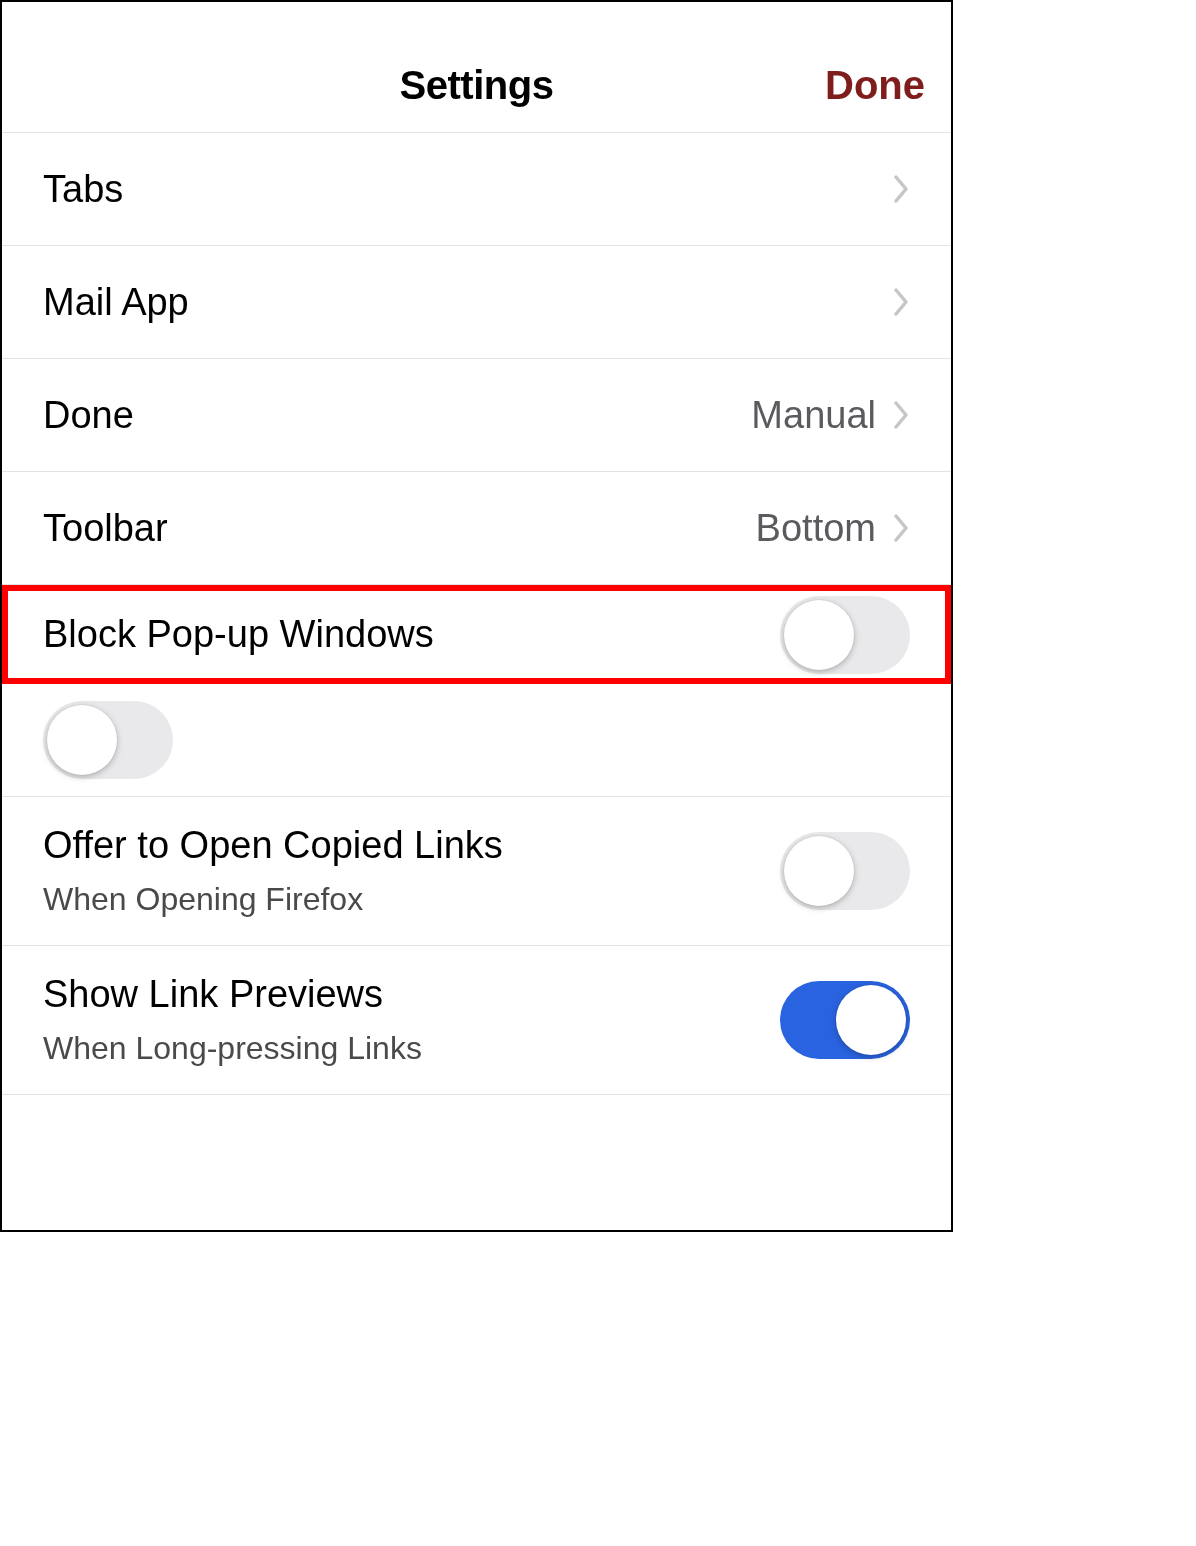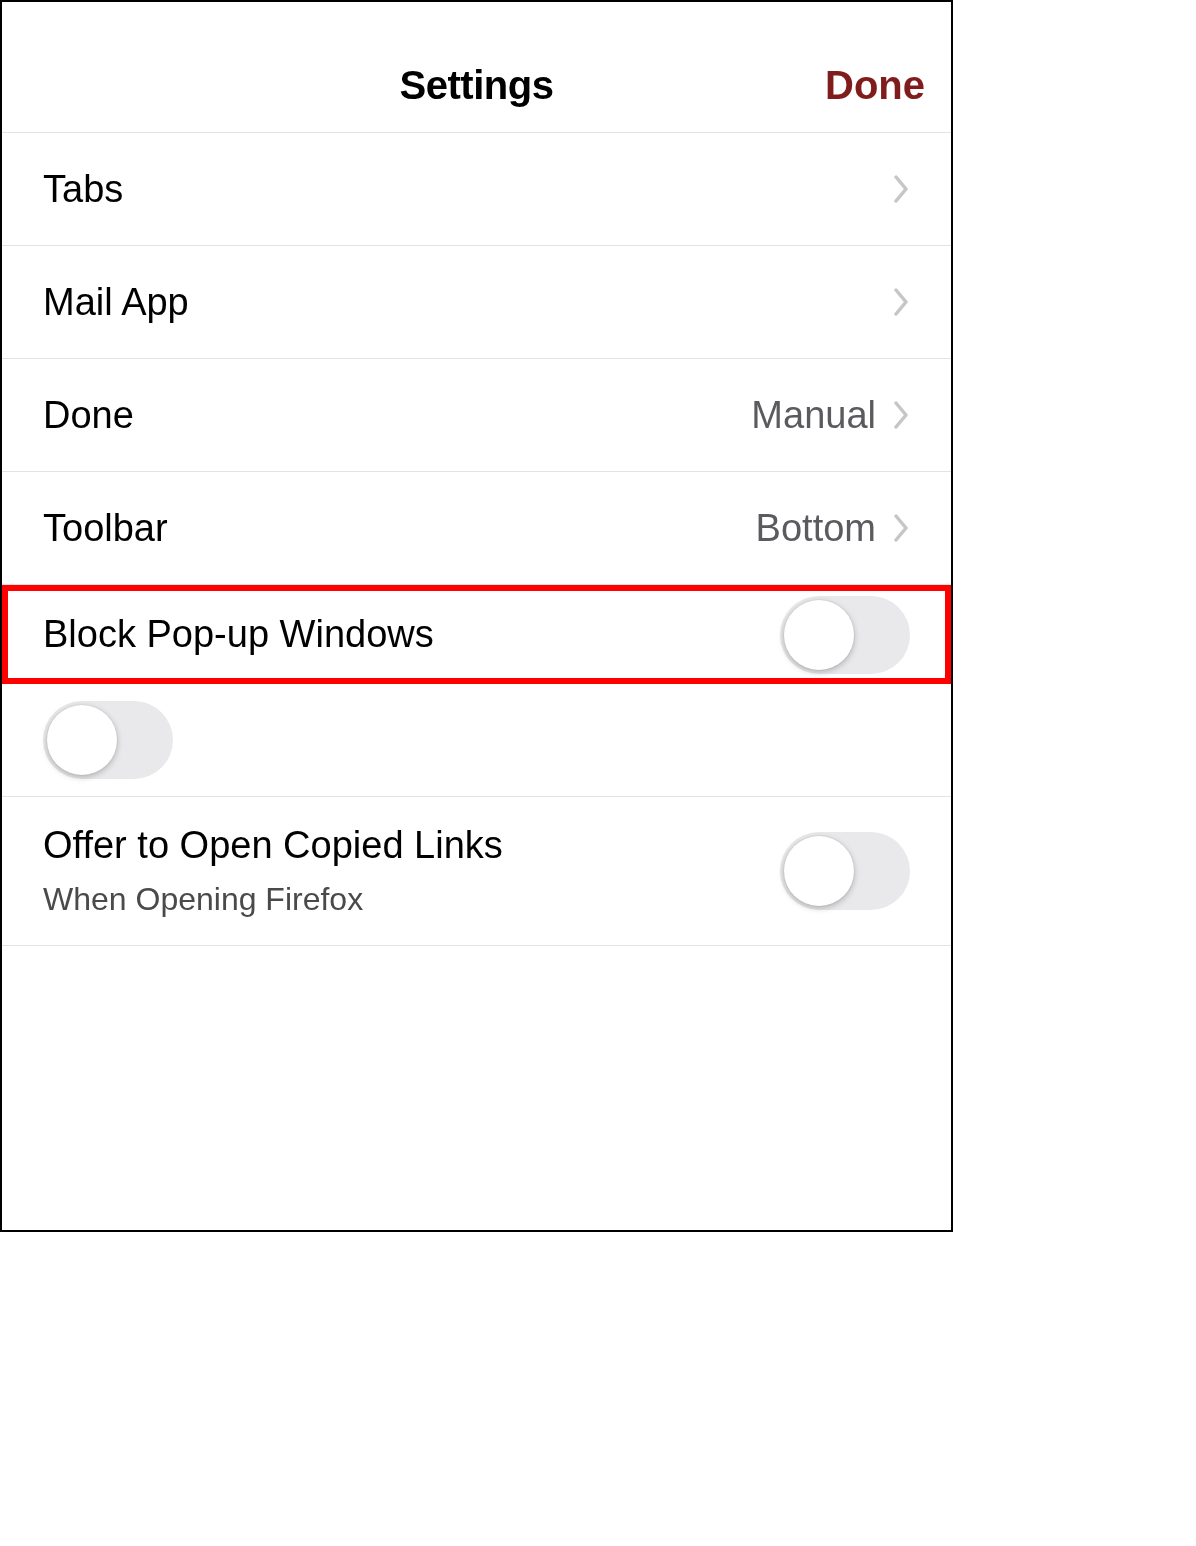--- a/index.html
+++ b/index.html
@@ -209,14 +209,23 @@
   <div class="row tall">
     <div class="row-text">
       <div class="row-label">Offer to Open Copied Links</div>
       <div class="row-sublabel">When Opening Firefox</div>
     </div>
     <div class="toggle">
       <div class="knob"></div>
     </div>
   </div>
 
+  <div class="row tall">
+    <div class="row-text">
+      <div class="row-label">Show Link Previews</div>
+      <div class="row-sublabel">When Long-pressing Links</div>
+    </div>
+    <div class="toggle on">
+      <div class="knob"></div>
+    </div>
+  </div>
 
 </div>
 
 </body></html>

